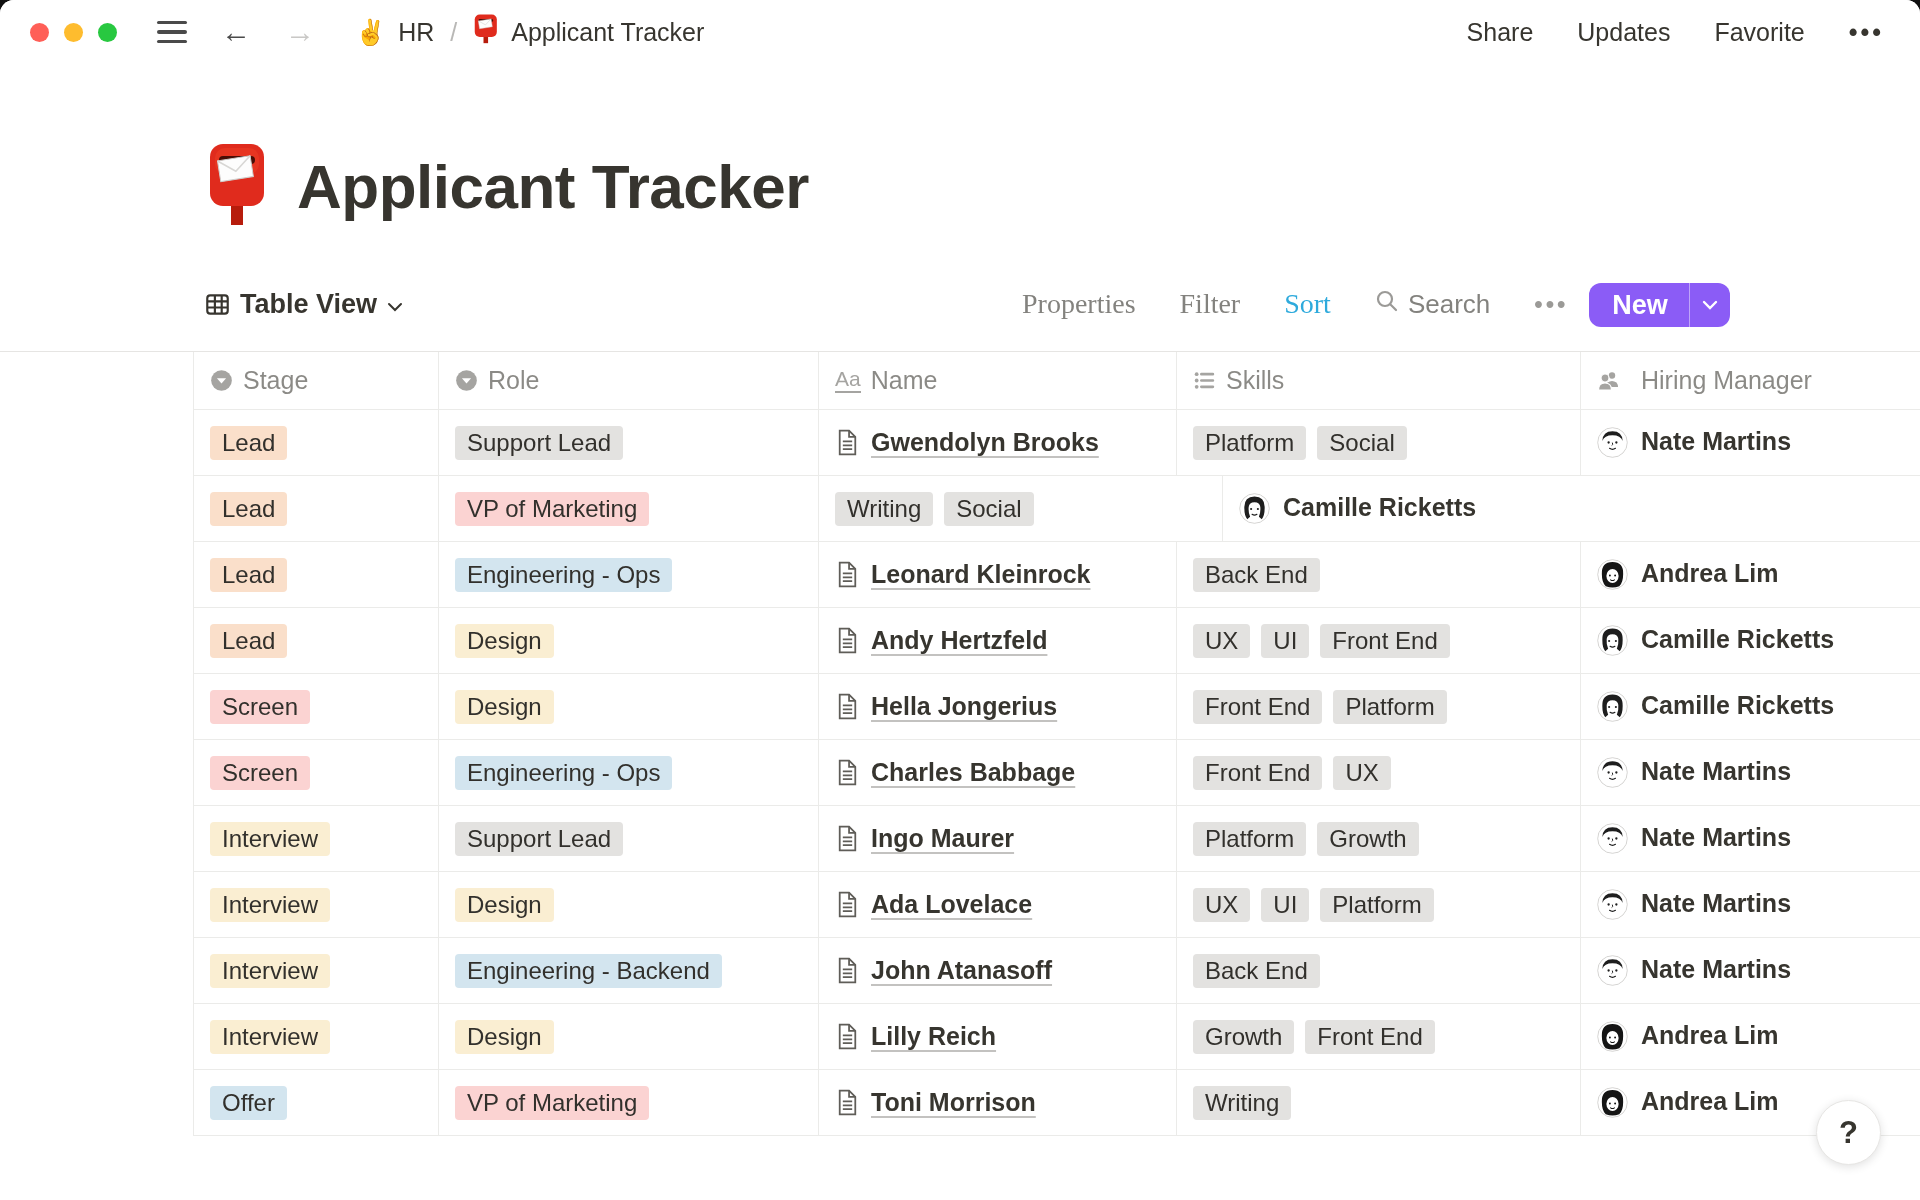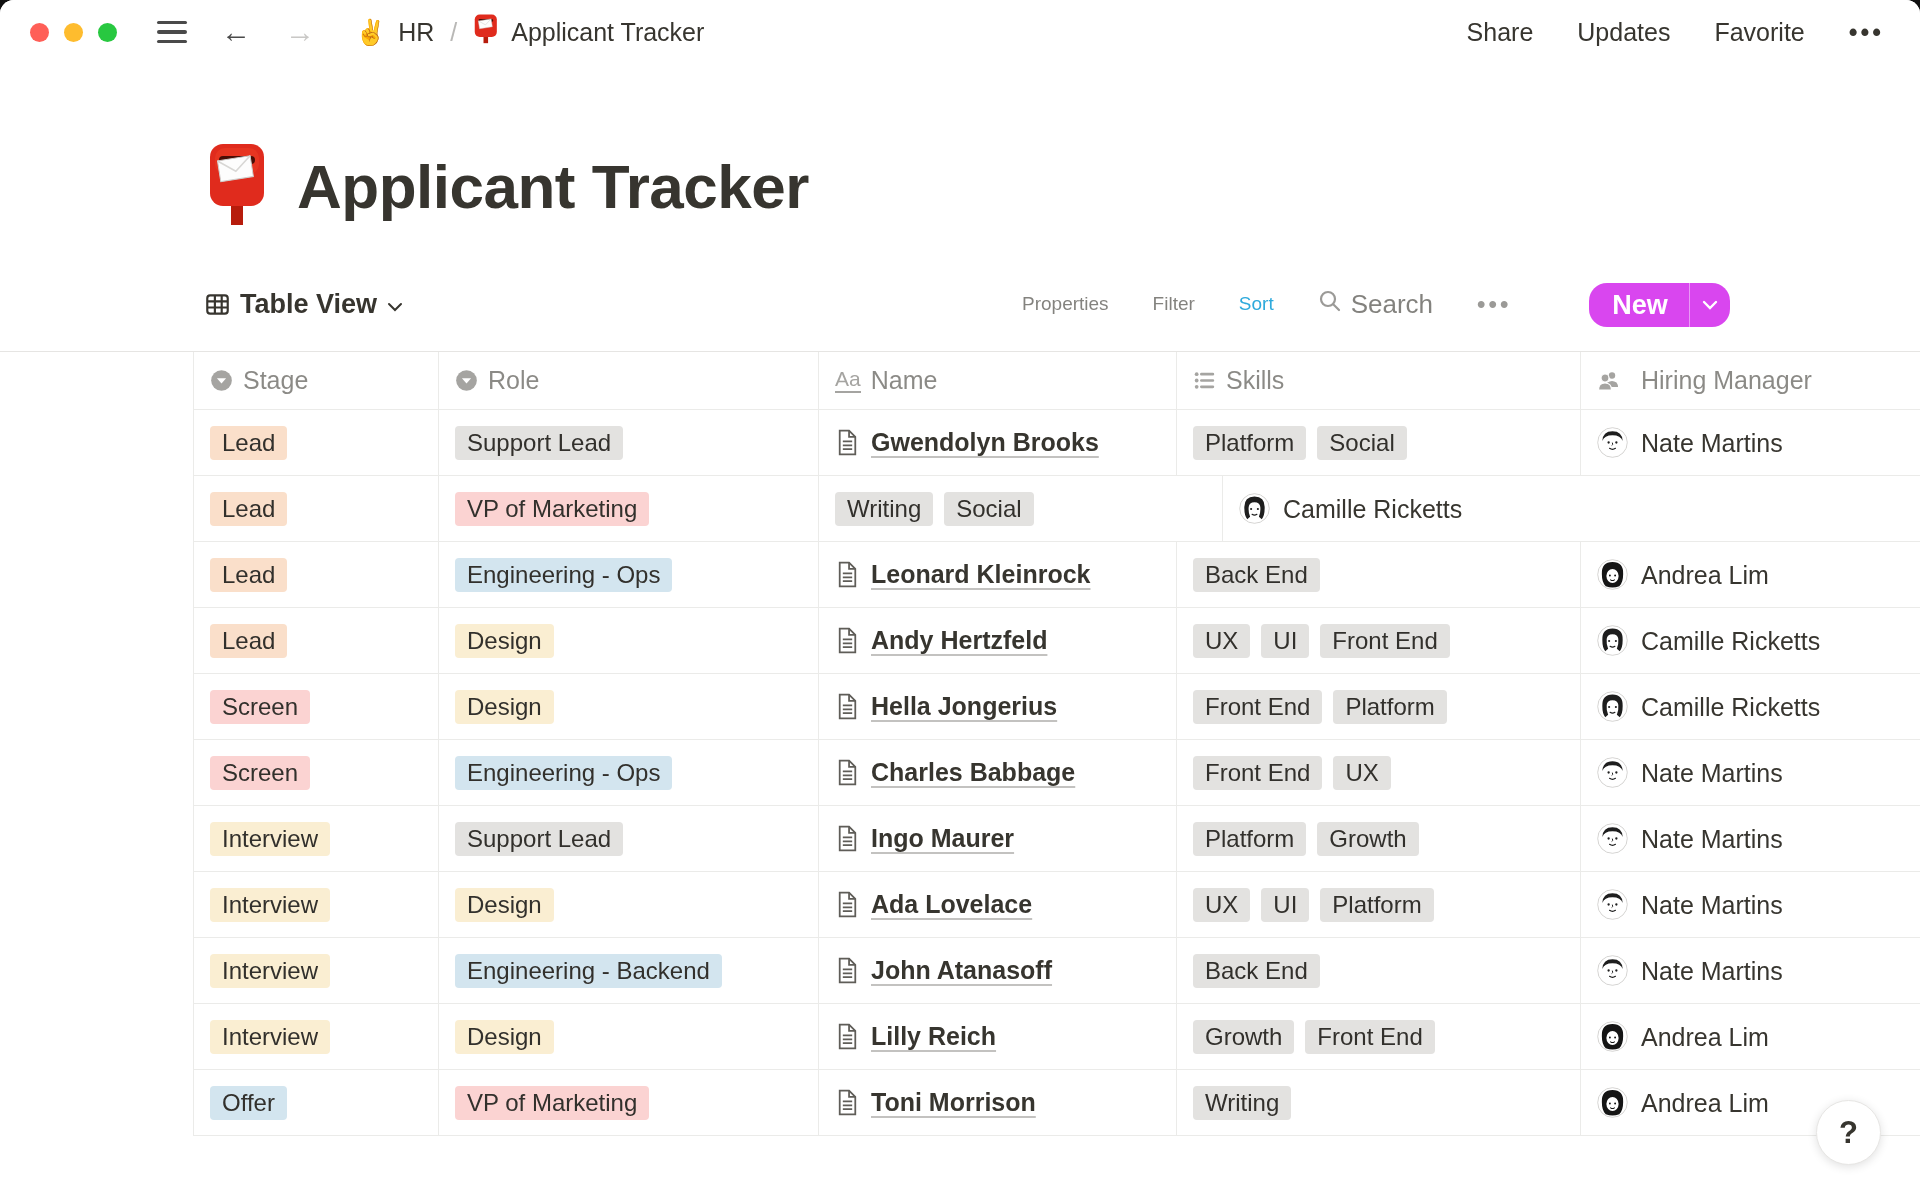--- a/index.html
+++ b/index.html
@@ -25,26 +25,26 @@
   .dots{letter-spacing:3px;font-size:25px;font-weight:700;}
 
   
   .title-row{position:absolute;left:205px;top:142px;display:flex;align-items:center;gap:28px;}
   .page-title{font-size:62px;font-weight:700;letter-spacing:-0.5px;color:#37352f;}
 
   
   .toolbar{position:absolute;left:0;right:0;top:278px;height:52px;display:flex;align-items:center;}
   .view-switcher{position:absolute;left:205px;display:flex;align-items:center;gap:10px;font-size:27px;font-weight:600;color:#37352f;cursor:pointer;}
   .tb-actions{position:absolute;left:1022px;right:113px;display:flex;align-items:center;}
-  .tb-link{font-size:19px;color:rgba(55,53,47,0.62);cursor:pointer;}
+  .tb-link{font-size:28px;color:rgba(55,53,47,0.62);cursor:pointer;font-family:Liberation Serif, serif;}
   .tb-link.sort-active{color:#2eaadc;}
   .tb-search{display:flex;align-items:center;gap:9px;font-size:26px;color:rgba(55,53,47,0.62);cursor:pointer;}
   .tb-dots{color:rgba(55,53,47,0.5);font-size:24px;letter-spacing:3px;font-weight:700;cursor:pointer;}
   .gap1{margin-left:44px;}
-  .new-btn{position:absolute;left:1589px;top:5px;height:44px;width:141px;background:#d946ef;border-radius:18px;display:flex;align-items:center;color:#fff;cursor:pointer;}
+  .new-btn{position:absolute;left:1589px;top:5px;height:44px;width:141px;background:#8b5cf6;border-radius:12px;display:flex;align-items:center;color:#fff;cursor:pointer;}
   .new-btn .label{flex:1;text-align:center;font-size:27px;font-weight:600;padding-left:2px;}
   .new-btn .split{width:1px;height:44px;background:rgba(255,255,255,0.45);}
   .new-btn .chev{width:40px;display:flex;align-items:center;justify-content:center;}
 
   
   .toolbar-divider{position:absolute;left:0;right:0;top:351px;height:1px;background:#e6e5e3;}
   .table{position:absolute;left:193px;right:0;top:352px;border-left:1px solid #ebebe9;}
   .trow{display:flex;border-bottom:1px solid #ebebe9;height:65px;align-items:center;box-sizing:content-box;}
   .trow.header{height:57px;}
   .tcell{height:100%;display:flex;align-items:center;padding:0 12px 0 16px;box-sizing:border-box;overflow:hidden;white-space:nowrap;}
@@ -52,21 +52,21 @@
   .c1{width:380px;border-right:1px solid #ebebe9;}
   .c2{width:358px;border-right:1px solid #ebebe9;}
   .c3{width:404px;border-right:1px solid #ebebe9;}
   .c4{flex:1;gap:10px;}
   .hlabel{font-size:25px;color:rgba(55,53,47,0.58);margin-left:10px;}
   .hicon{display:flex;align-items:center;}
   .aa-icon{font-size:21px;color:#a5a4a1;border-bottom:2px solid #a5a4a1;line-height:1.05;padding-bottom:1px;font-weight:500;}
   .tag{display:inline-flex;align-items:center;height:34px;padding:0 12px;border-radius:4px;font-size:24px;color:#32302c;margin-right:11px;flex:0 0 auto;}
   .name-wrap{display:flex;align-items:center;gap:11px;}
   .name-link{font-size:25px;font-weight:600;color:#37352f;text-decoration:underline;text-decoration-color:rgba(55,53,47,0.3);text-decoration-thickness:1.5px;text-underline-offset:5px;cursor:pointer;}
-  .person{display:flex;align-items:flex-end;gap:13px;}
+  .person{display:flex;align-items:flex-start;gap:13px;font-weight:bold;}
   .person .pname{font-size:25px;color:#37352f;}
   .avatar{width:31px;height:31px;border-radius:50%;flex:0 0 auto;}
 
   
   .help-btn{position:absolute;left:1816px;top:1100px;width:63px;height:63px;border-radius:50%;background:#fff;border:1px solid #e7e6e4;box-shadow:0 2px 10px rgba(0,0,0,0.12);display:flex;align-items:center;justify-content:center;font-size:31px;font-weight:700;color:#37352f;cursor:pointer;z-index:5;}
 </style>
 </head>
 <body>
 
 <div class="window">

